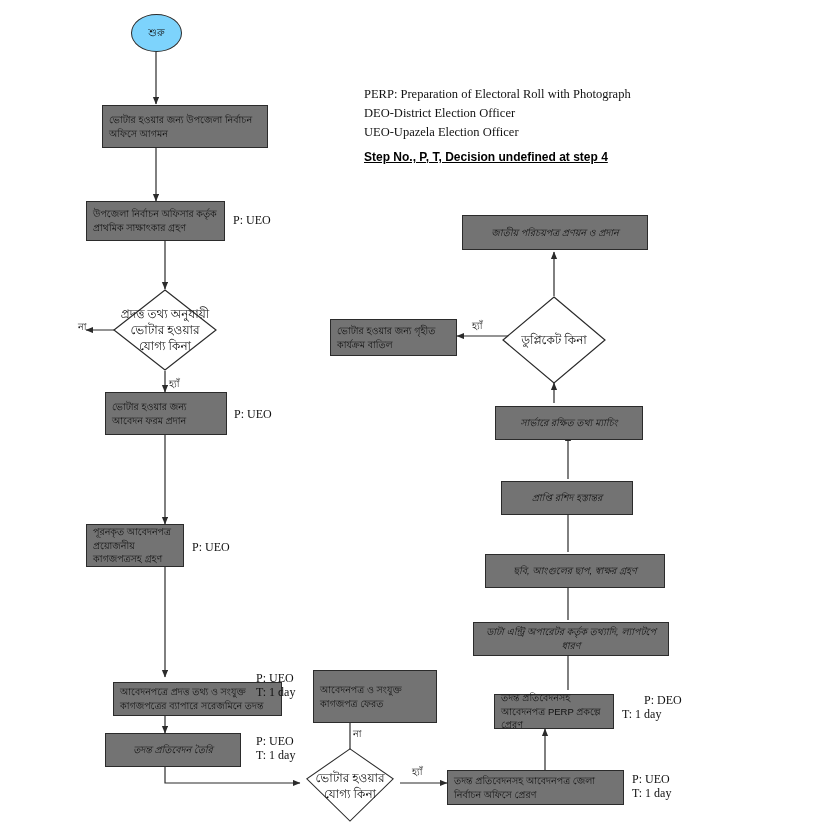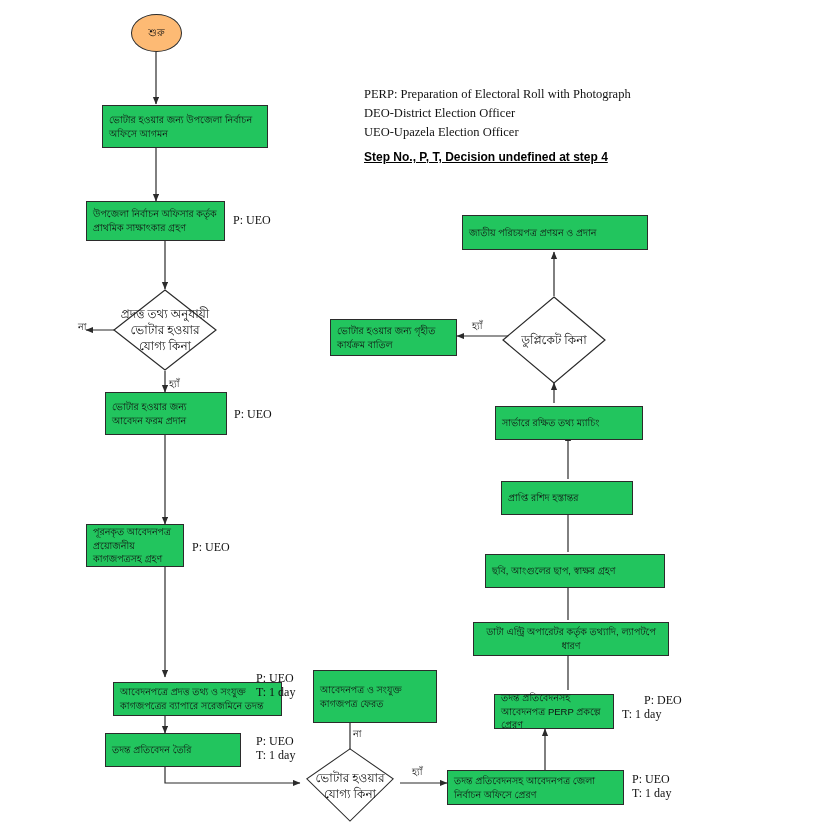--- a/index.html
+++ b/index.html
@@ -22,39 +22,39 @@
     left: 0;
     top: 0;
     width: 819px;
     height: 822px;
     pointer-events: none;
   }
   .node {
     position: absolute;
     box-sizing: border-box;
     border: 1px solid #2b2b2b;
-    background: #22c55e;
+    background: #737373;
     display: flex;
     align-items: center;
     padding: 16px 6px;
     font-family: "Liberation Sans", sans-serif;
     font-size: 9.5px;
     line-height: 1.45;
     color: #111111;
     z-index: 2;
   }
-  .node.center   { justify-content: flex-start; text-align: center; }
+  .node.center   { justify-content: center; text-align: center; font-style: italic; }
   .node.leftal   { justify-content: flex-start; text-align: left; }
 
   .ellipse {
     position: absolute;
     box-sizing: border-box;
     border: 1px solid #2b2b2b;
     border-radius: 50%;
-    background: #fdba74;
+    background: #7dd3fc;
     display: flex;
     align-items: center;
     justify-content: center;
     font-size: 10px;
     color: #111111;
     z-index: 2;
   }
 
   .diamond-wrap {
     position: absolute;

